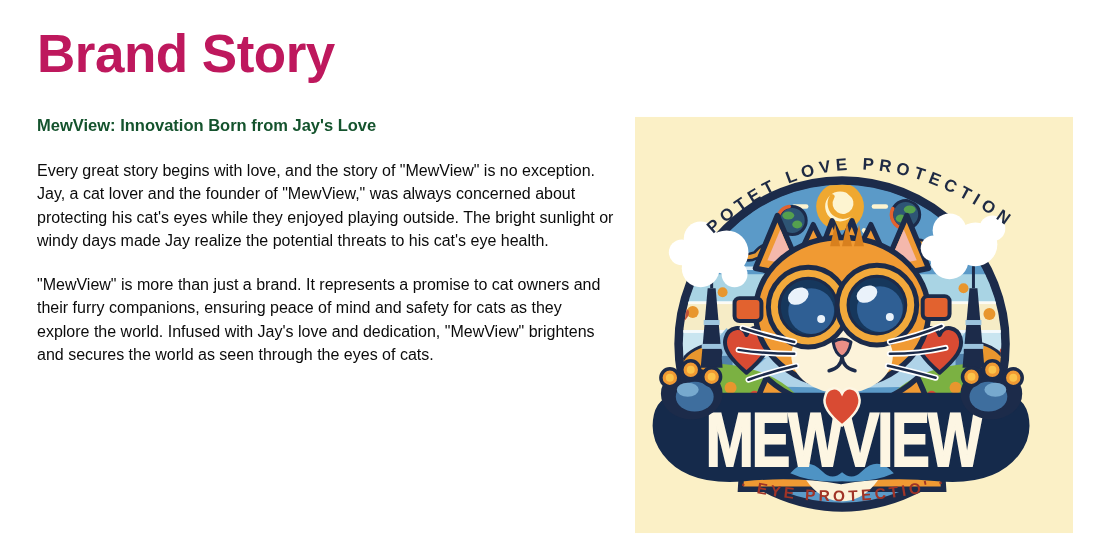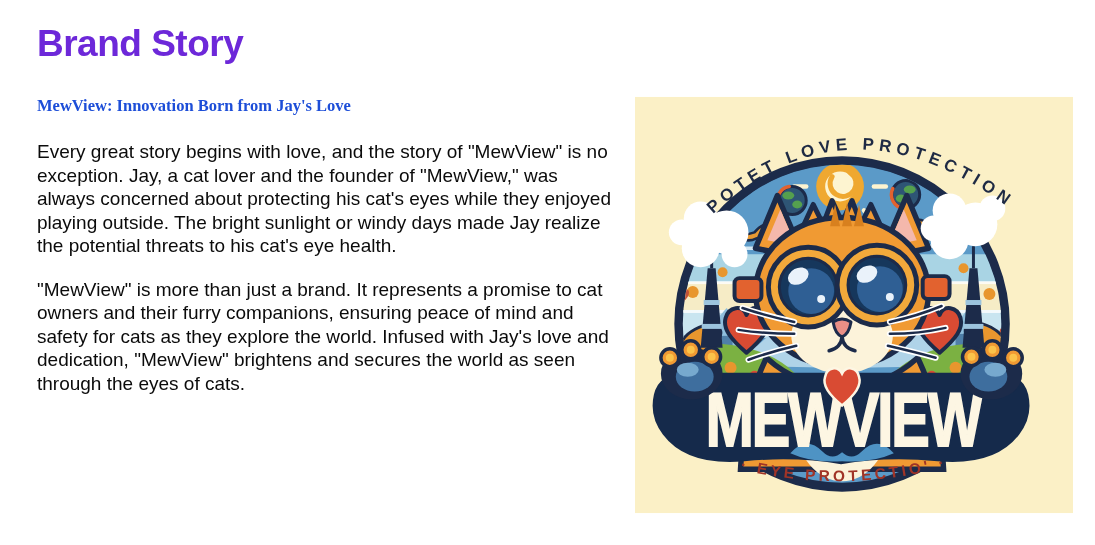--- a/index.html
+++ b/index.html
@@ -1,37 +1,36 @@
 <!DOCTYPE html>
 <html><head>
 <meta charset="utf-8">
 <style>
   html,body{margin:0;padding:0;background:#ffffff;}
   body{width:1095px;height:545px;overflow:hidden;font-family:"Liberation Sans",sans-serif;color:#0b0b0b;}
   .page{padding:22px 0 0 37px;}
   h1.page-title{
     margin:0 0 30px 0;
-    font-size:37px;
+    font-size:53px;
     line-height:1.2;
     font-weight:bold;
     letter-spacing:-.5px;
-    color:#6d28d9;
+    color:#be185d;
   }
   .content{display:flex;align-items:flex-start;}
   .text-col{width:577px;flex:0 0 577px;}
   .text-col h3{
     margin:0 0 24px 0;
     font-size:16.5px;
     font-weight:bold;
-    color:#1d4ed8;
-    font-family:Liberation Serif, serif;
+    color:#14532d;
   }
   .text-col p{
     margin:0 0 20px 0;
-    font-size:19px;
+    font-size:16px;
     line-height:23.5px;
     color:#0b0b0b;
   }
   .image-col{margin-left:21px;width:438px;height:418px;flex:0 0 438px;}
   .image-col svg{display:block;width:438px;height:418px;}
 </style>
 </head>
 <body>
 
 <div class="page">

